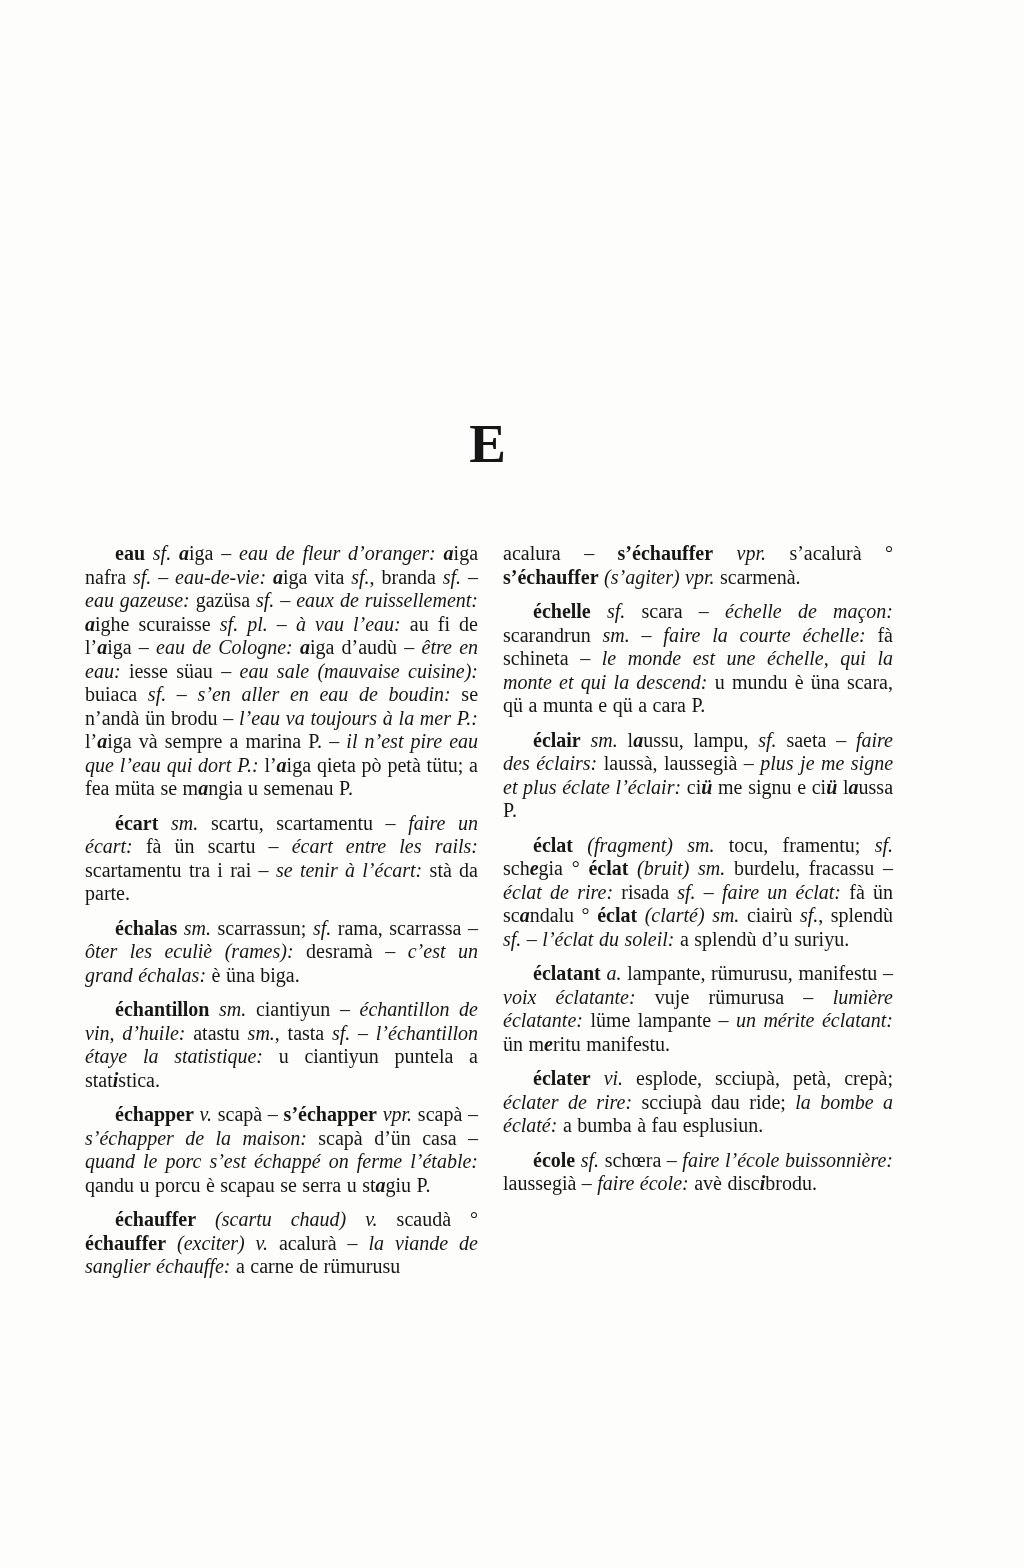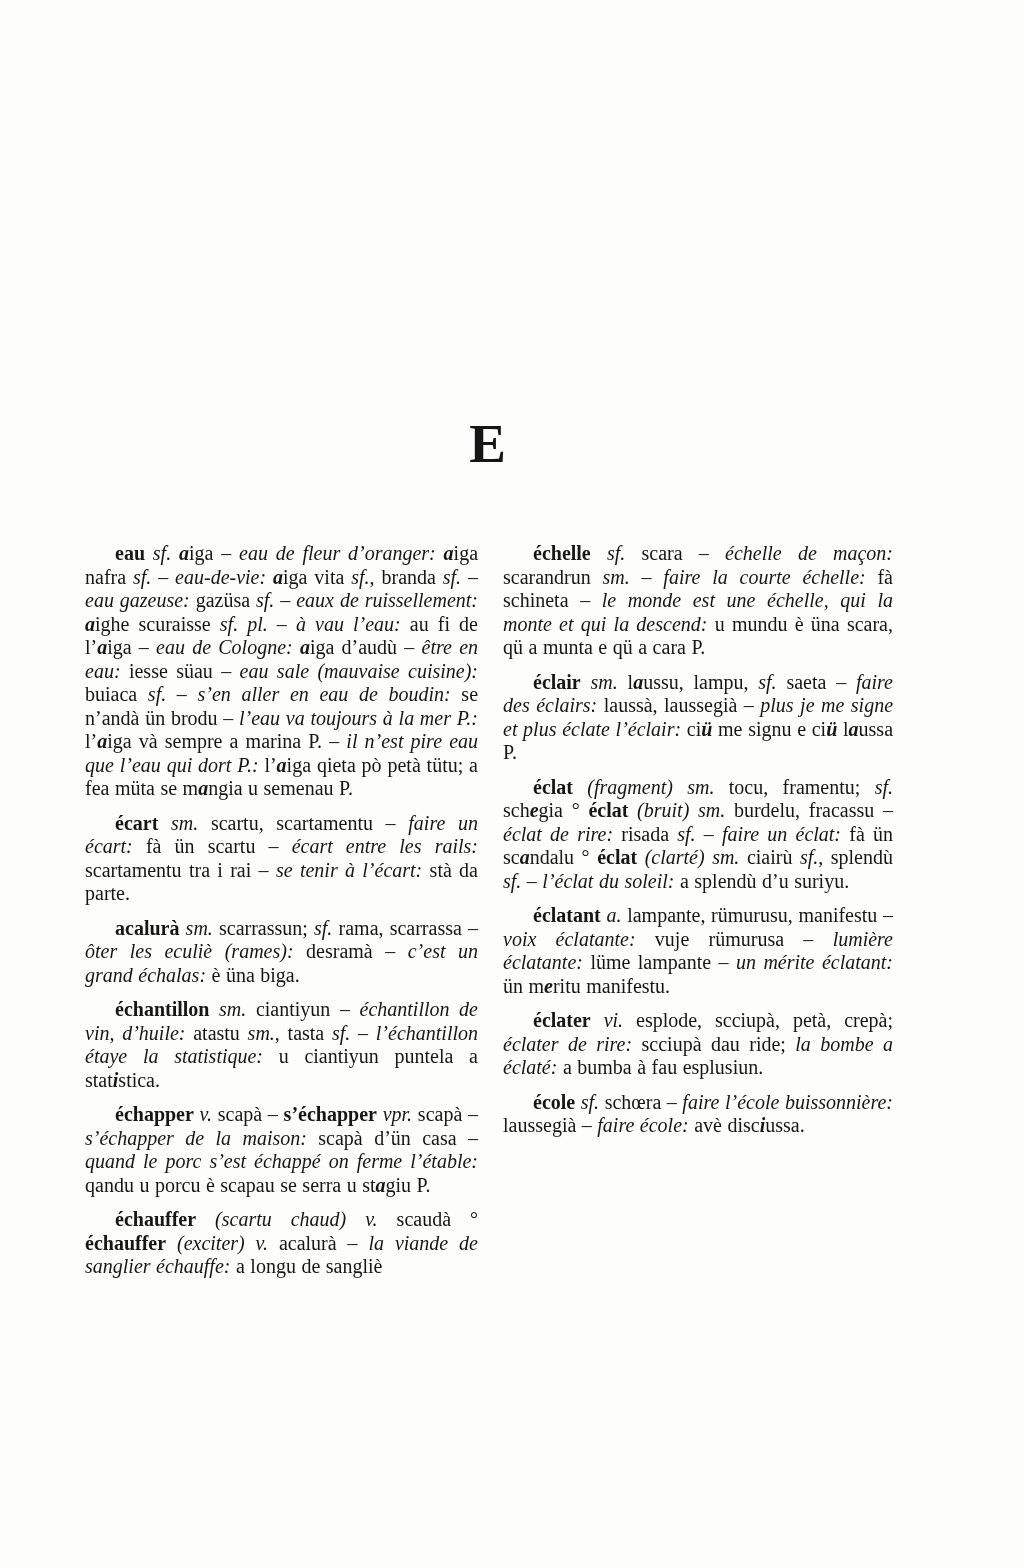--- a/index.html
+++ b/index.html
@@ -47,26 +47,27 @@
   .seg-r  { font-weight: normal; font-style: normal; }
 </style>
 </head>
 <body>
 
 <div class="page">
   <div class="section-letter">E</div>
   <div class="col col-left">
       <p class="entry"><span class="seg-b">eau</span><span class="seg-i"> sf. </span><span class="seg-bi">a</span><span class="seg-r">iga – </span><span class="seg-i">eau de fleur d’oranger:</span><span class="seg-r"> </span><span class="seg-bi">a</span><span class="seg-r">iga nafra </span><span class="seg-i">sf.</span><span class="seg-r"> – </span><span class="seg-i">eau-de-vie:</span><span class="seg-r"> </span><span class="seg-bi">a</span><span class="seg-r">iga vita </span><span class="seg-i">sf.</span><span class="seg-r">, branda </span><span class="seg-i">sf.</span><span class="seg-r"> – </span><span class="seg-i">eau gazeuse:</span><span class="seg-r"> gazüsa </span><span class="seg-i">sf.</span><span class="seg-r"> – </span><span class="seg-i">eaux de ruissellement:</span><span class="seg-r"> </span><span class="seg-bi">a</span><span class="seg-r">ighe scuraisse </span><span class="seg-i">sf. pl.</span><span class="seg-r"> – </span><span class="seg-i">à vau l’eau:</span><span class="seg-r"> au fi de l’</span><span class="seg-bi">a</span><span class="seg-r">iga – </span><span class="seg-i">eau de Cologne:</span><span class="seg-r"> </span><span class="seg-bi">a</span><span class="seg-r">iga d’audù – </span><span class="seg-i">être en eau:</span><span class="seg-r"> iesse süau – </span><span class="seg-i">eau sale (mauvaise cuisine):</span><span class="seg-r"> buiaca </span><span class="seg-i">sf.</span><span class="seg-r"> – </span><span class="seg-i">s’en aller en eau de boudin:</span><span class="seg-r"> se n’andà ün brodu – </span><span class="seg-i">l’eau va toujours à la mer P.:</span><span class="seg-r"> l’</span><span class="seg-bi">a</span><span class="seg-r">iga và sempre a marina P. – </span><span class="seg-i">il n’est pire eau que l’eau qui dort P.:</span><span class="seg-r"> l’</span><span class="seg-bi">a</span><span class="seg-r">iga qieta pò petà tütu; a fea müta se m</span><span class="seg-bi">a</span><span class="seg-r">ngia u semenau P.</span></p>
       <p class="entry"><span class="seg-b">écart</span><span class="seg-i"> sm. </span><span class="seg-r">scartu, scartamentu – </span><span class="seg-i">faire un écart:</span><span class="seg-r"> fà ün scartu – </span><span class="seg-i">écart entre les rails:</span><span class="seg-r"> scartamentu tra i rai – </span><span class="seg-i">se tenir à l’écart:</span><span class="seg-r"> stà da parte.</span></p>
-      <p class="entry"><span class="seg-b">acalurà</span><span class="seg-i"> sm. </span><span class="seg-r">scarrassun; </span><span class="seg-i">sf.</span><span class="seg-r"> rama, scarrassa – </span><span class="seg-i">ôter les eculiè (rames):</span><span class="seg-r"> desramà – </span><span class="seg-i">c’est un grand échalas:</span><span class="seg-r"> è üna biga.</span></p>
+      <p class="entry"><span class="seg-b">échalas</span><span class="seg-i"> sm. </span><span class="seg-r">scarrassun; </span><span class="seg-i">sf.</span><span class="seg-r"> rama, scarrassa – </span><span class="seg-i">ôter les eculiè (rames):</span><span class="seg-r"> desramà – </span><span class="seg-i">c’est un grand échalas:</span><span class="seg-r"> è üna biga.</span></p>
       <p class="entry"><span class="seg-b">échantillon</span><span class="seg-i"> sm. </span><span class="seg-r">ciantiyun – </span><span class="seg-i">échantillon de vin, d’huile:</span><span class="seg-r"> atastu </span><span class="seg-i">sm.</span><span class="seg-r">, tasta </span><span class="seg-i">sf.</span><span class="seg-r"> – </span><span class="seg-i">l’échantillon étaye la statistique:</span><span class="seg-r"> u ciantiyun puntela a stat</span><span class="seg-bi">i</span><span class="seg-r">stica.</span></p>
       <p class="entry"><span class="seg-b">échapper</span><span class="seg-i"> v. </span><span class="seg-r">scapà – </span><span class="seg-b">s’échapper</span><span class="seg-i"> vpr. </span><span class="seg-r">scapà – </span><span class="seg-i">s’échapper de la maison:</span><span class="seg-r"> scapà d’ün casa – </span><span class="seg-i">quand le porc s’est échappé on ferme l’étable:</span><span class="seg-r"> qandu u porcu è scapau se serra u st</span><span class="seg-bi">a</span><span class="seg-r">giu P.</span></p>
-      <p class="entry"><span class="seg-b">échauffer</span><span class="seg-i"> (scartu chaud) v. </span><span class="seg-r">scaudà ° </span><span class="seg-b">échauffer</span><span class="seg-i"> (exciter) v. </span><span class="seg-r">acalurà – </span><span class="seg-i">la viande de sanglier échauffe:</span><span class="seg-r"> a longu de sangliè</span></p>
+      <p class="entry"><span class="seg-b">échauffer</span><span class="seg-i"> (scartu chaud) v. </span><span class="seg-r">scaudà ° </span><span class="seg-b">échauffer</span><span class="seg-i"> (exciter) v. </span><span class="seg-r">acalurà – </span><span class="seg-i">la viande de sanglier échauffe:</span><span class="seg-r"> a carne de rümurusu</span></p>
     </div>
   <div class="col col-right">
+      <p class="entry cont"><span class="seg-r">acalura – </span><span class="seg-b">s’échauffer</span><span class="seg-i"> vpr. </span><span class="seg-r">s’acalurà ° </span><span class="seg-b">s’échauffer</span><span class="seg-i"> (s’agiter) vpr. </span><span class="seg-r">scarmenà.</span></p>
       <p class="entry"><span class="seg-b">échelle</span><span class="seg-i"> sf. </span><span class="seg-r">scara – </span><span class="seg-i">échelle de maçon:</span><span class="seg-r"> scarandrun </span><span class="seg-i">sm.</span><span class="seg-r"> – </span><span class="seg-i">faire la courte échelle:</span><span class="seg-r"> fà schineta – </span><span class="seg-i">le monde est une échelle, qui la monte et qui la descend:</span><span class="seg-r"> u mundu è üna scara, qü a munta e qü a cara P.</span></p>
       <p class="entry"><span class="seg-b">éclair</span><span class="seg-i"> sm. </span><span class="seg-r">l</span><span class="seg-bi">a</span><span class="seg-r">ussu, lampu, </span><span class="seg-i">sf.</span><span class="seg-r"> saeta – </span><span class="seg-i">faire des éclairs:</span><span class="seg-r"> laussà, laussegià – </span><span class="seg-i">plus je me signe et plus éclate l’éclair:</span><span class="seg-r"> ci</span><span class="seg-bi">ü</span><span class="seg-r"> me signu e ci</span><span class="seg-bi">ü</span><span class="seg-r"> l</span><span class="seg-bi">a</span><span class="seg-r">ussa P.</span></p>
       <p class="entry"><span class="seg-b">éclat</span><span class="seg-i"> (fragment) sm. </span><span class="seg-r">tocu, framentu; </span><span class="seg-i">sf.</span><span class="seg-r"> sch</span><span class="seg-bi">e</span><span class="seg-r">gia ° </span><span class="seg-b">éclat</span><span class="seg-i"> (bruit) sm. </span><span class="seg-r">burdelu, fracassu – </span><span class="seg-i">éclat de rire:</span><span class="seg-r"> risada </span><span class="seg-i">sf.</span><span class="seg-r"> – </span><span class="seg-i">faire un éclat:</span><span class="seg-r"> fà ün sc</span><span class="seg-bi">a</span><span class="seg-r">ndalu ° </span><span class="seg-b">éclat</span><span class="seg-i"> (clarté) sm. </span><span class="seg-r">ciairù </span><span class="seg-i">sf.</span><span class="seg-r">, splendù </span><span class="seg-i">sf.</span><span class="seg-r"> – </span><span class="seg-i">l’éclat du soleil:</span><span class="seg-r"> a splendù d’u suriyu.</span></p>
       <p class="entry"><span class="seg-b">éclatant</span><span class="seg-i"> a. </span><span class="seg-r">lampante, rümurusu, manifestu – </span><span class="seg-i">voix éclatante:</span><span class="seg-r"> vuje rümurusa – </span><span class="seg-i">lumière éclatante:</span><span class="seg-r"> lüme lampante – </span><span class="seg-i">un mérite éclatant:</span><span class="seg-r"> ün m</span><span class="seg-bi">e</span><span class="seg-r">ritu manifestu.</span></p>
       <p class="entry"><span class="seg-b">éclater</span><span class="seg-i"> vi. </span><span class="seg-r">esplode, scciupà, petà, crepà; </span><span class="seg-i">éclater de rire:</span><span class="seg-r"> scciupà dau ride; </span><span class="seg-i">la bombe a éclaté:</span><span class="seg-r"> a bumba à fau esplusiun.</span></p>
-      <p class="entry"><span class="seg-b">école</span><span class="seg-i"> sf. </span><span class="seg-r">schœra – </span><span class="seg-i">faire l’école buissonnière:</span><span class="seg-r"> laussegià – </span><span class="seg-i">faire école:</span><span class="seg-r"> avè disc</span><span class="seg-bi">i</span><span class="seg-r">ussa.</span></p>
+      <p class="entry"><span class="seg-b">école</span><span class="seg-i"> sf. </span><span class="seg-r">schœra – </span><span class="seg-i">faire l’école buissonnière:</span><span class="seg-r"> laussegià – </span><span class="seg-i">faire école:</span><span class="seg-r"> avè disc</span><span class="seg-bi">i</span><span class="seg-r">brodu.</span></p>
     </div>
 </div>
 
 </body></html>

